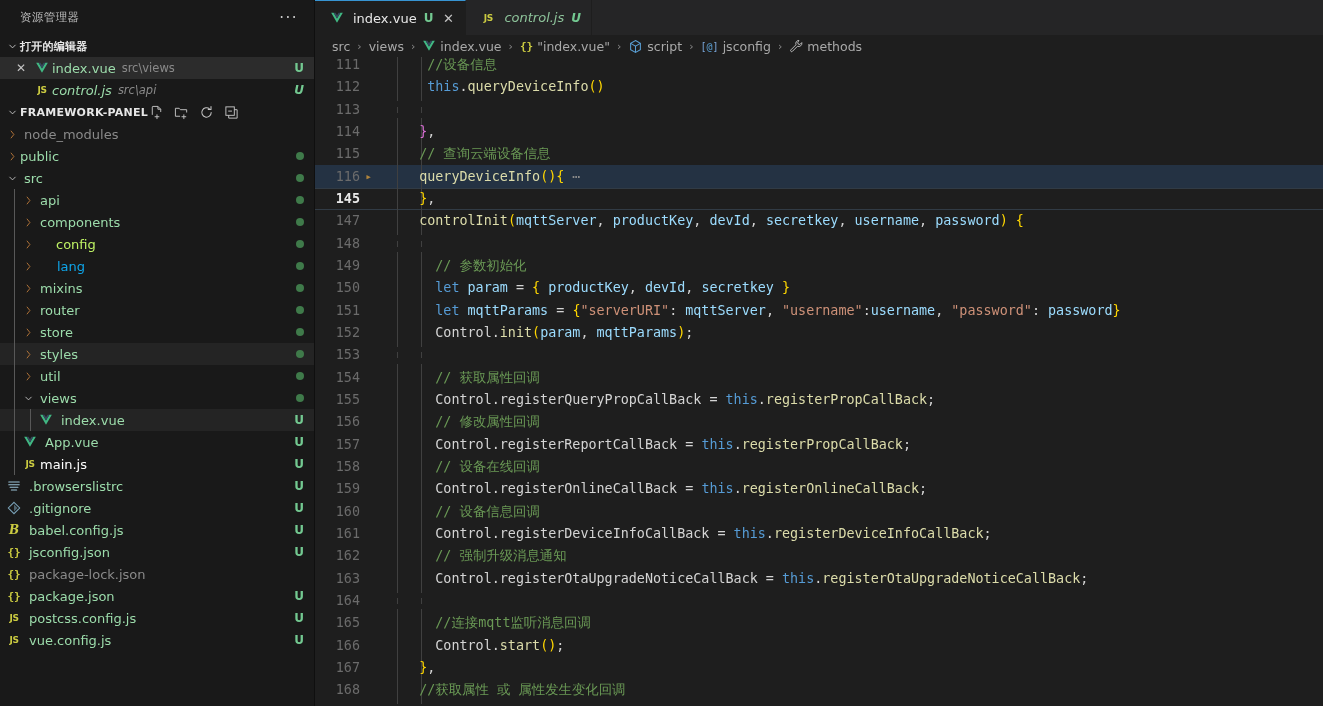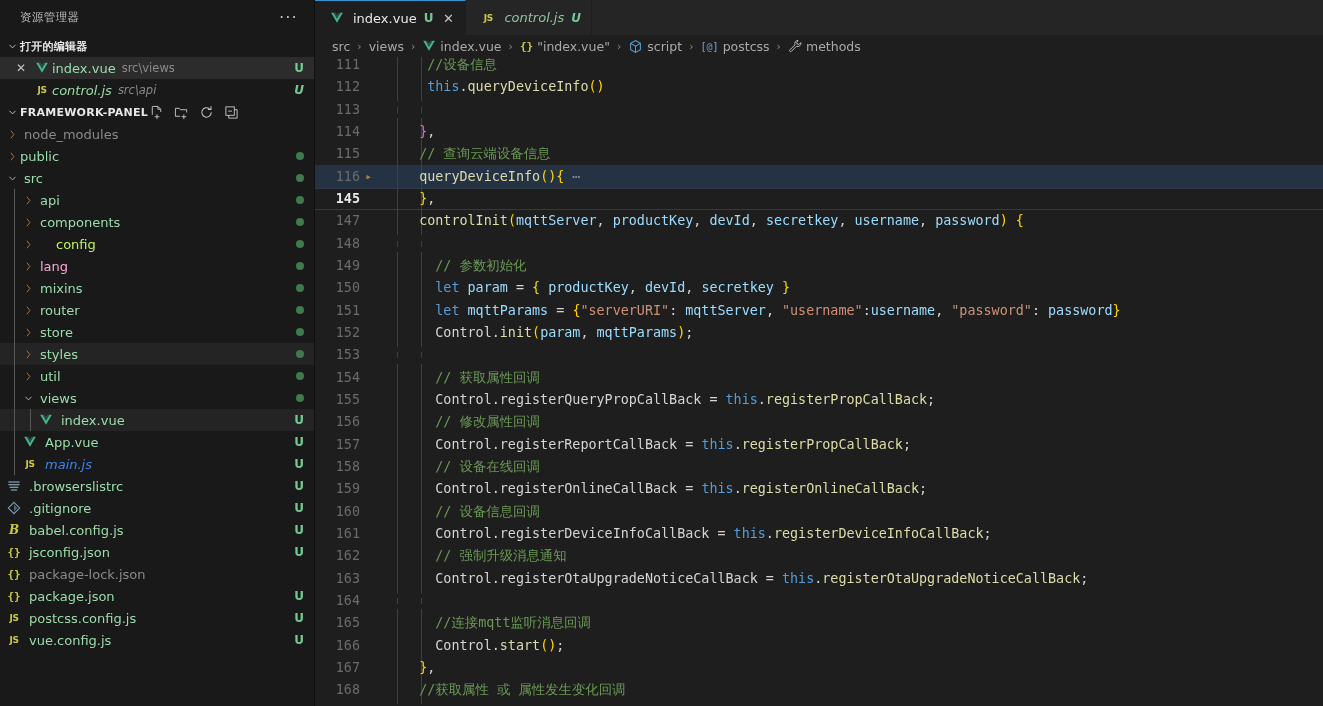--- a/index.html
+++ b/index.html
@@ -292,21 +292,21 @@
           <span class="dot"></span>
         </div>
         <div class="tr">
           <span class="ind-guide" style="left: 14px;"></span>
           <span style="flex: 0 0 20px;"></span>
           <span class="twist">
             <svg width="11" height="11" viewBox="0 0 16 16">
               <path d="M6 3l4 5-4 5" stroke="#c07c3a" stroke-width="1.3" fill="none" stroke-linecap="round" stroke-linejoin="round"></path>
             </svg>
           </span>
-          <span class="lbl" style="color: #f9a8d4; margin-left: 4px;">lang</span>
+          <span class="lbl" style="color: #0ea5e9; margin-left: 21px;">lang</span>
           <span class="dot"></span>
         </div>
         <div class="tr">
           <span class="ind-guide" style="left: 14px;"></span>
           <span style="flex: 0 0 20px;"></span>
           <span class="twist">
             <svg width="11" height="11" viewBox="0 0 16 16">
               <path d="M6 3l4 5-4 5" stroke="#c07c3a" stroke-width="1.3" fill="none" stroke-linecap="round" stroke-linejoin="round"></path>
             </svg>
           </span>
@@ -392,21 +392,21 @@
           </span>
           <span class="lbl" style="color: rgb(156, 220, 171); margin-left: 5px;">App.vue</span>
           <span class="uflag">U</span>
         </div>
         <div class="tr">
           <span class="ind-guide" style="left: 14px;"></span>
           <span style="flex: 0 0 20px;"></span>
           <span class="ficon">
             <span style="color:#cbcb41;font-family:'DejaVu Sans',sans-serif;font-size:9px;font-weight:bold;letter-spacing:-.3px;">JS</span>
           </span>
-          <span class="lbl" style="color: #3b82f6; margin-left: 5px; font-style: italic;">main.js</span>
+          <span class="lbl" style="color: #ffffff; ">main.js</span>
           <span class="uflag">U</span>
         </div>
         <div class="tr">
           <span style="flex: 0 0 4px;"></span>
           <span class="ficon">
             <svg width="14" height="14" viewBox="0 0 16 16">
               <path d="M2 3.5h12M2 6.5h12M3.5 9.5h9M5 12.5h6" stroke="#9bc4d8" stroke-width="1.2" stroke-linecap="round"></path>
             </svg>
           </span>
           <span class="lbl" style="color: rgb(156, 220, 171); margin-left: 5px;">.browserslistrc</span>
@@ -529,21 +529,21 @@
               <path d="M2.9 4.7L8 7.7l5.1-3M8 7.7v6.5" stroke="#5a9fd4" stroke-width="1.1" fill="none"></path>
             </svg>
           </span>
           <span>script</span>
         </span>
         <span class="bc-sep">›</span>
         <span class="bc-item">
           <span class="ficon" style="width: auto; flex: 0 0 auto;">
             <span style="color:#7aa6da;font-family:'DejaVu Sans Mono',monospace;font-size:10px;">[<span style="color:#5a9fd4;">@</span>]</span>
           </span>
-          <span>postcss</span>
+          <span>jsconfig</span>
         </span>
         <span class="bc-sep">›</span>
         <span class="bc-item">
           <span class="ficon" style="width: auto; flex: 0 0 auto;">
             <svg width="14" height="14" viewBox="0 0 16 16">
               <path d="M11.3 1.6a3.6 3.6 0 00-3.3 5L2.2 12.4a1.2 1.2 0 001.7 1.7l5.8-5.8a3.6 3.6 0 004.9-4.2l-2.2 2.2-1.9-.5-.5-1.9z" fill="none" stroke="#c0c0c0" stroke-width="1.1" stroke-linejoin="round"></path>
             </svg>
           </span>
           <span>methods</span>
         </span>

